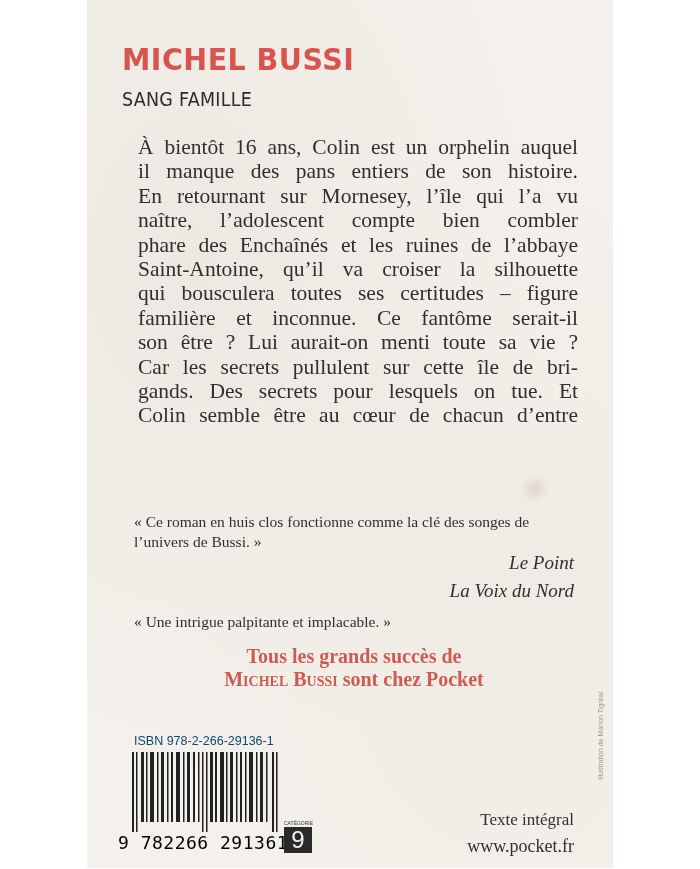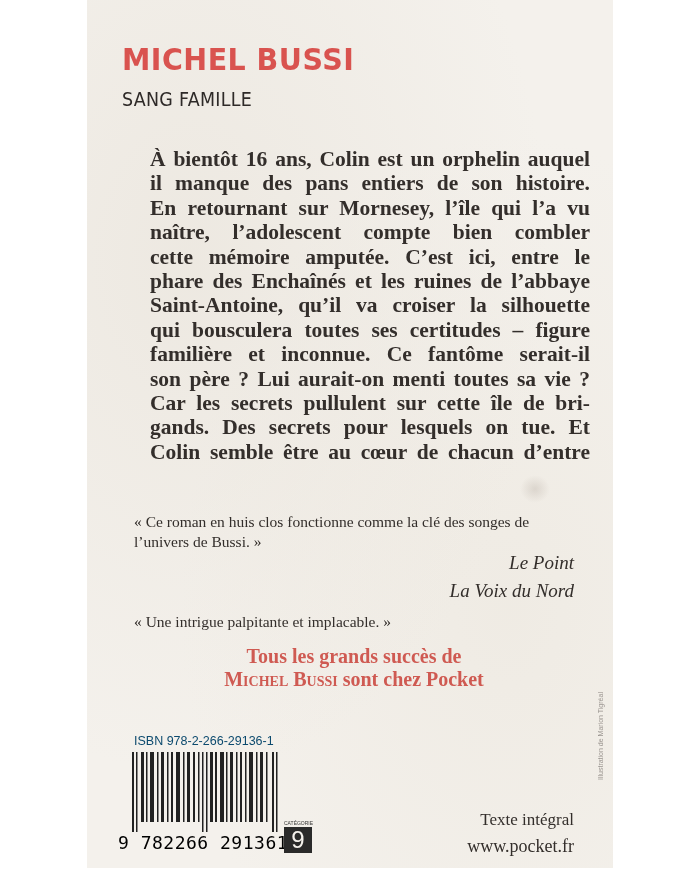--- a/index.html
+++ b/index.html
@@ -20,22 +20,22 @@
     font-size:30px; letter-spacing:0.5px; color:#d9534f;
     transform:scaleX(0.95); transform-origin:left top;
   }
   .title {
     position:absolute; left:122px; top:88px; margin:0;
     font-family:"DejaVu Sans", sans-serif; font-size:19px; color:#2e2a28;
     letter-spacing:0.3px; font-weight:normal;
     transform:scaleX(0.92); transform-origin:left top;
   }
   .blurb {
-    position:absolute; left:134px; top:131px; width:440px; margin:16px;
-    font-size:21.5px; line-height:24.4px; color:#332e2b; text-align:justify;font-weight:bold;
+    position:absolute; left:134px; top:131px; width:440px; margin:4px;
+    font-size:21.5px; line-height:24.4px; color:#332e2b; text-align:justify;
   }
   .blurb-line { display:block; text-align:justify; text-align-last:justify; white-space:nowrap; }
   .blurb-line.last { text-align-last:left; }
   .quote {
     position:absolute; left:134px; width:440px; margin:0;
     font-size:15.5px; line-height:19.5px; color:#332e2b;
   }
   .q1 { top:512px; }
   .q2 { top:612px; }
   .source {
@@ -96,26 +96,25 @@
 <div class="stain"></div>
 
 <h1 class="author">MICHEL BUSSI</h1>
 <h2 class="title">SANG FAMILLE</h2>
 
 <div class="blurb">
   <span class="blurb-line">À bientôt 16 ans, Colin est un orphelin auquel</span>
   <span class="blurb-line">il manque des pans entiers de son histoire.</span>
   <span class="blurb-line">En retournant sur Mornesey, l’île qui l’a vu</span>
   <span class="blurb-line">naître, l’adolescent compte bien combler</span>
-  <span class="blurb-line">cette mémoire amputée. C’est ici, entre le</span>
   <span class="blurb-line">phare des Enchaînés et les ruines de l’abbaye</span>
   <span class="blurb-line">Saint-Antoine, qu’il va croiser la silhouette</span>
   <span class="blurb-line">qui bousculera toutes ses certitudes – figure</span>
   <span class="blurb-line">familière et inconnue. Ce fantôme serait-il</span>
-  <span class="blurb-line">son père ? Lui aurait-on menti toutes sa vie ?</span>
+  <span class="blurb-line">son être ? Lui aurait-on menti toute sa vie ?</span>
   <span class="blurb-line">Car les secrets pullulent sur cette île de bri-</span>
   <span class="blurb-line">gands. Des secrets pour lesquels on tue. Et</span>
   <span class="blurb-line">Colin semble être au cœur de chacun d’entre</span>
 </div>
 
 <p class="quote q1">« Ce roman en huis clos fonctionne comme la clé des songes de l’univers de Bussi. »</p>
 <p class="source s1">Le Point</p>
 <p class="quote q2">« Une intrigue palpitante et implacable. »</p>
 <p class="source s2">La Voix du Nord</p>
 

